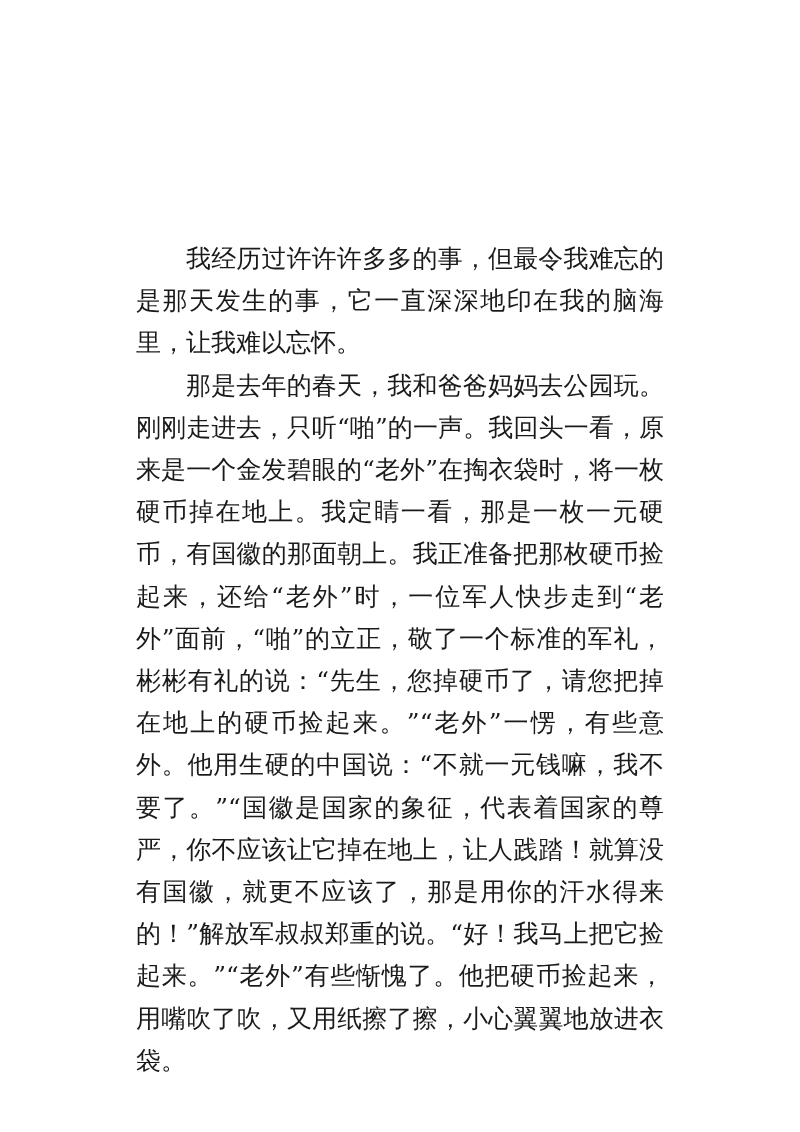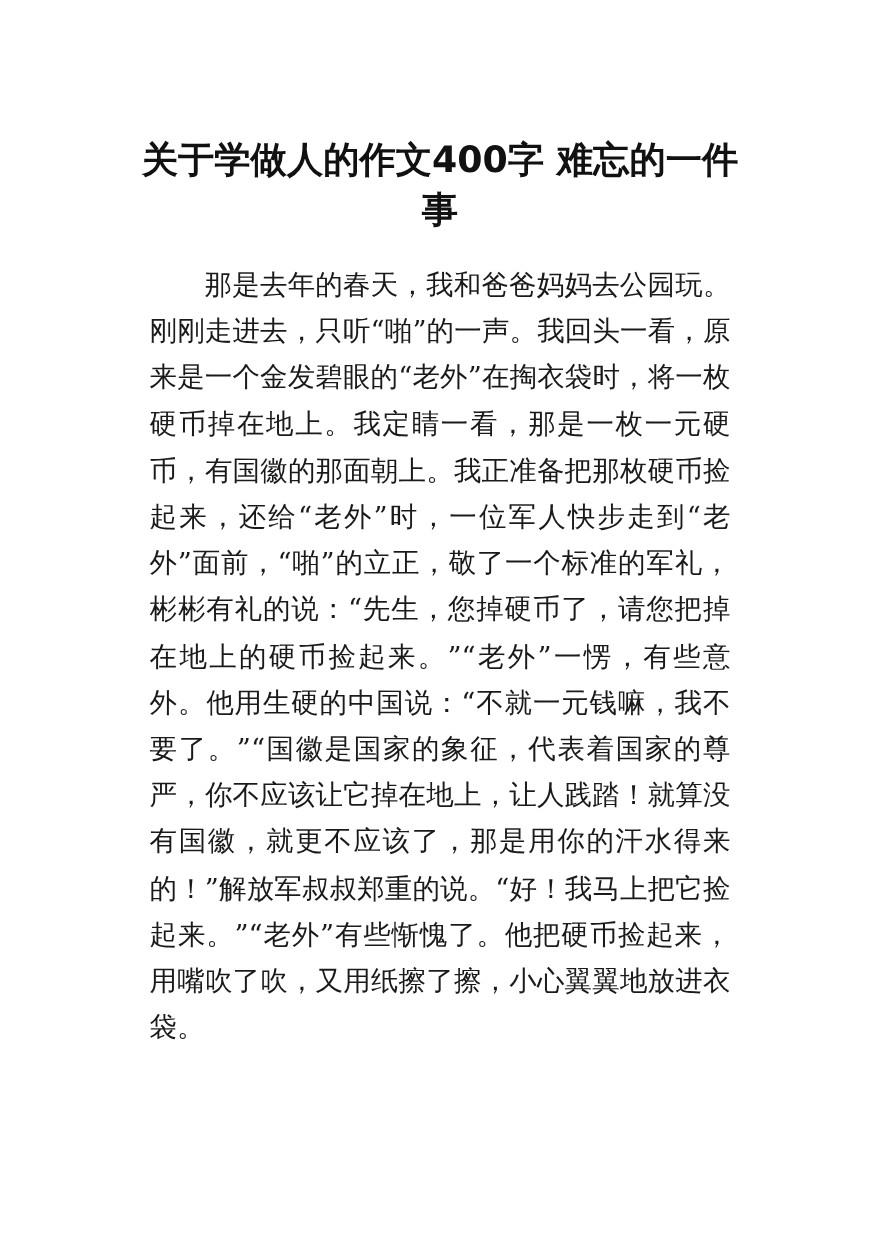--- a/index.html
+++ b/index.html
@@ -49,17 +49,17 @@
       padding: 0;
       text-indent: 50px;
       text-align: justify;
       word-break: break-all;
     }
   </style>
 </head>
 <body>
 
 <div class="page">
-  <h1 class="title">关于学做人的作文400字  难忘的一件事</h1>
   <div class="body-text">
+    <p class="para">我经历过许许许多多的事，但最令我难忘的是那天发生的事，它一直深深地印在我的脑海里，让我难以忘怀。</p>
     <p class="para">那是去年的春天，我和爸爸妈妈去公园玩。刚刚走进去，只听“啪”的一声。我回头一看，原来是一个金发碧眼的“老外”在掏衣袋时，将一枚硬币掉在地上。我定睛一看，那是一枚一元硬币，有国徽的那面朝上。我正准备把那枚硬币捡起来，还给“老外”时，一位军人快步走到“老外”面前，“啪”的立正，敬了一个标准的军礼，彬彬有礼的说：“先生，您掉硬币了，请您把掉在地上的硬币捡起来。”“老外”一愣，有些意外。他用生硬的中国说：“不就一元钱嘛，我不要了。”“国徽是国家的象征，代表着国家的尊严，你不应该让它掉在地上，让人践踏！就算没有国徽，就更不应该了，那是用你的汗水得来的！”解放军叔叔郑重的说。“好！我马上把它捡起来。”“老外”有些惭愧了。他把硬币捡起来，用嘴吹了吹，又用纸擦了擦，小心翼翼地放进衣袋。</p>
   </div>
 </div>
 
 </body></html>

